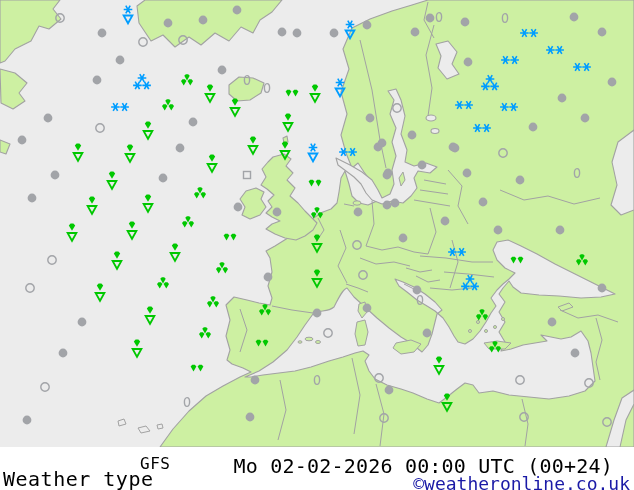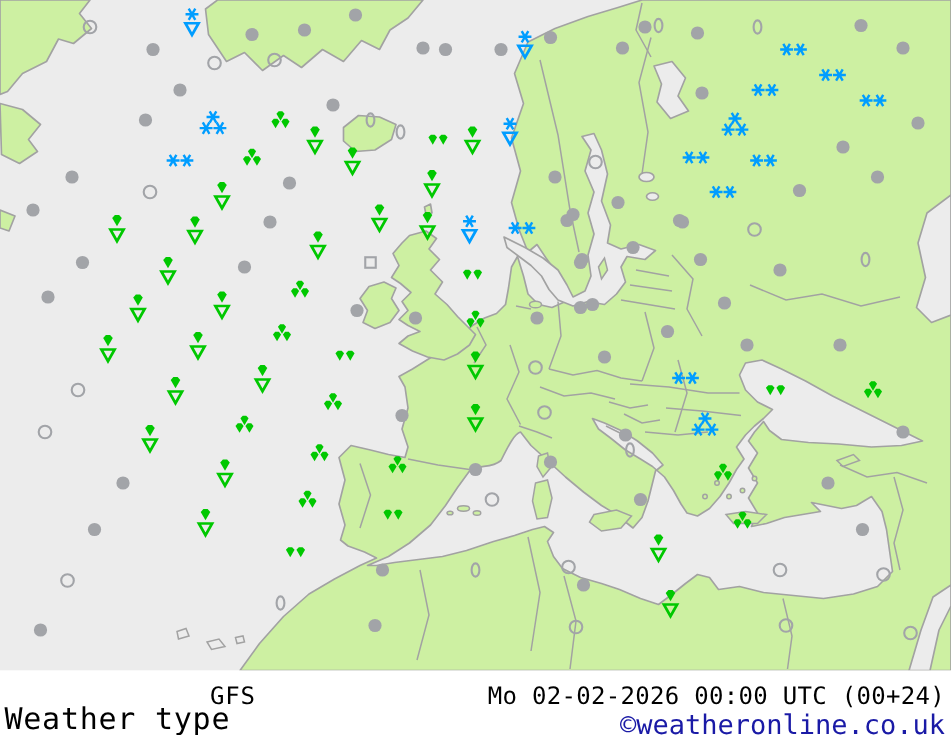--- a/index.html
+++ b/index.html
@@ -8,21 +8,21 @@
     --c-footer-text:#000000; --c-copyright-text:#1a1aa6; --c-footer-bg:#ffffff;
   }
   *{margin:0;padding:0;box-sizing:border-box}
   body{font-family:"DejaVu Sans Mono","Liberation Mono",monospace;background:#fff}
   .frame{position:relative;width:634px;height:490px;overflow:hidden;background:var(--c-footer-bg)}
   .map-area{position:absolute;left:0;top:0;width:634px;height:447px;background:var(--c-sea)}
   .map-area svg{position:absolute;left:0;top:0;width:634px;height:447px;display:block}
   .footer{position:absolute;left:0;top:447px;width:634px;height:43px;background:var(--c-footer-bg)}
   .f-left{position:absolute;left:3px;top:20px;font-size:20px;letter-spacing:.5px;color:var(--c-footer-text);white-space:pre}
   .f-model{position:absolute;left:140px;top:7px;font-size:16px;letter-spacing:.5px;color:var(--c-footer-text)}
-  .f-valid{position:absolute;right:4px;top:7px;font-size:16px;letter-spacing:.2px;color:var(--c-footer-text);white-space:pre}
+  .f-valid{position:absolute;right:21px;top:7px;font-size:20px;letter-spacing:.2px;color:var(--c-footer-text);white-space:pre}
   .f-copy{position:absolute;right:4px;top:26px;font-size:18px;color:var(--c-copyright-text)}
   
   .sgfill{fill:var(--c-symbol-gray)}
   .sopen{fill:none;stroke:var(--c-symbol-gray);stroke-width:1.4}
   .gfill{fill:var(--c-symbol-green)}
   .gtri{fill:none;stroke:var(--c-symbol-green);stroke-width:1.8}
   .blines{stroke:var(--c-symbol-blue);stroke-width:1.6;fill:none;stroke-linecap:square}
   .btri{fill:none;stroke:var(--c-symbol-blue);stroke-width:1.8}
 </style>
 </head>

